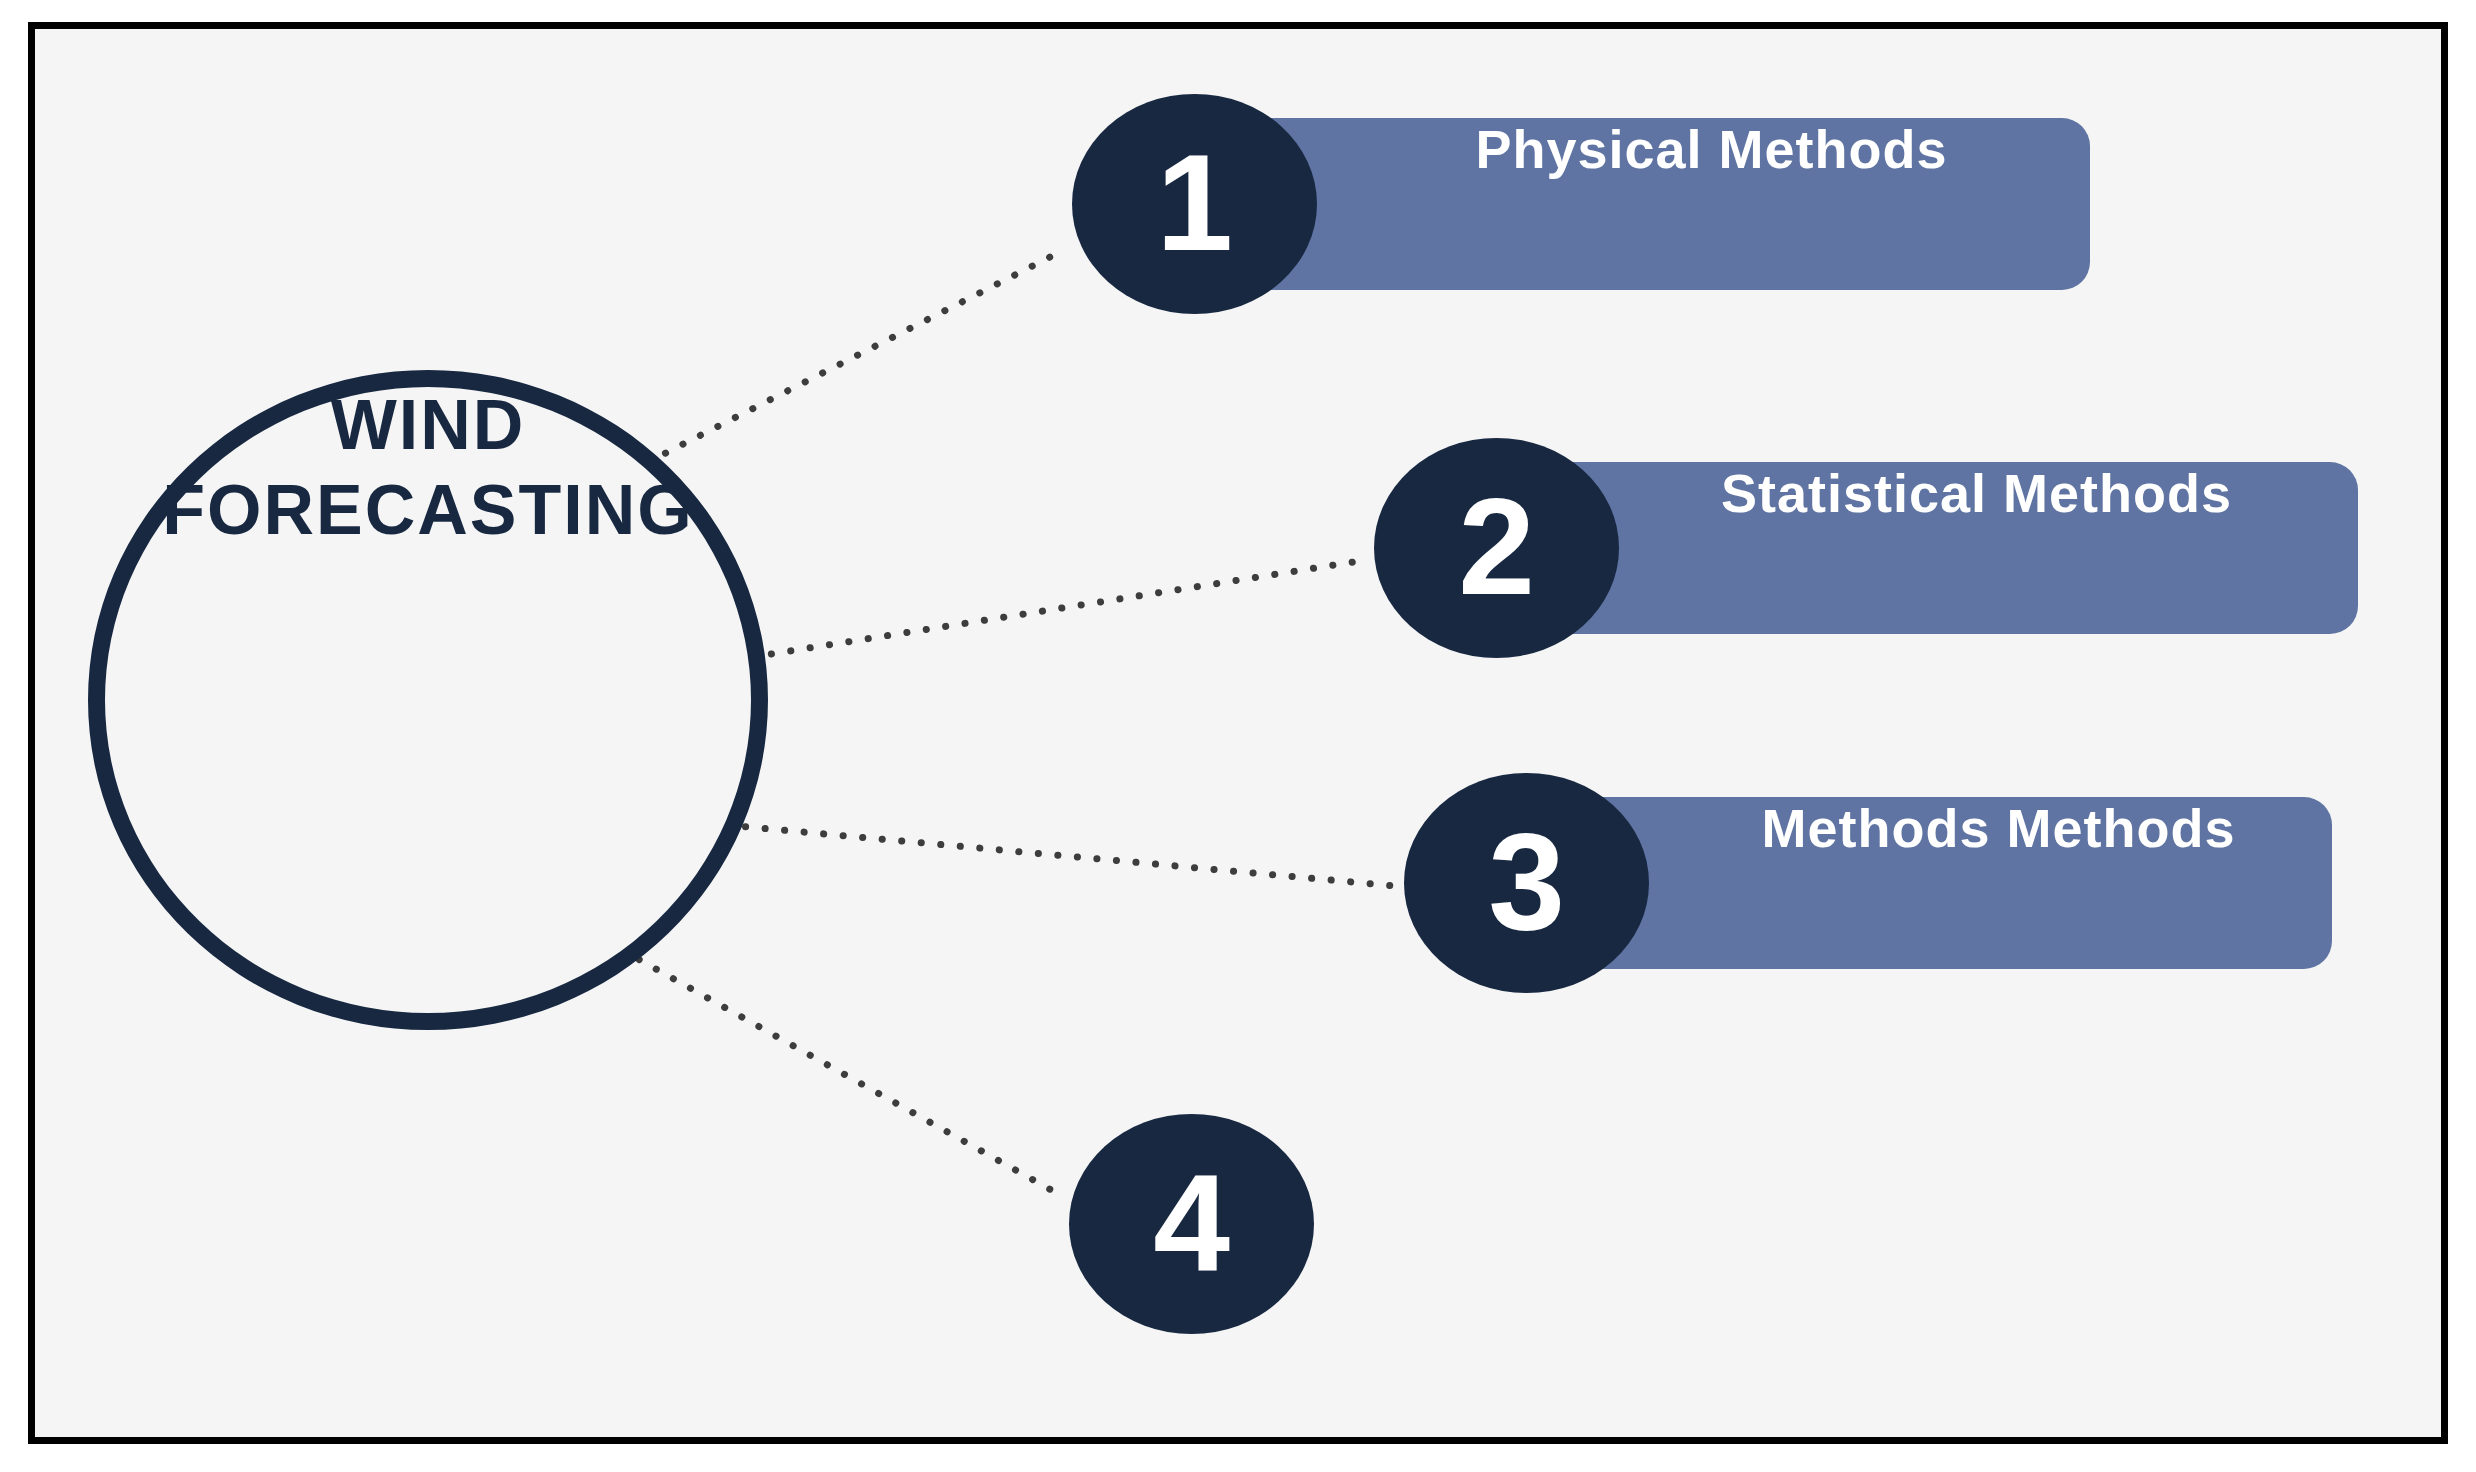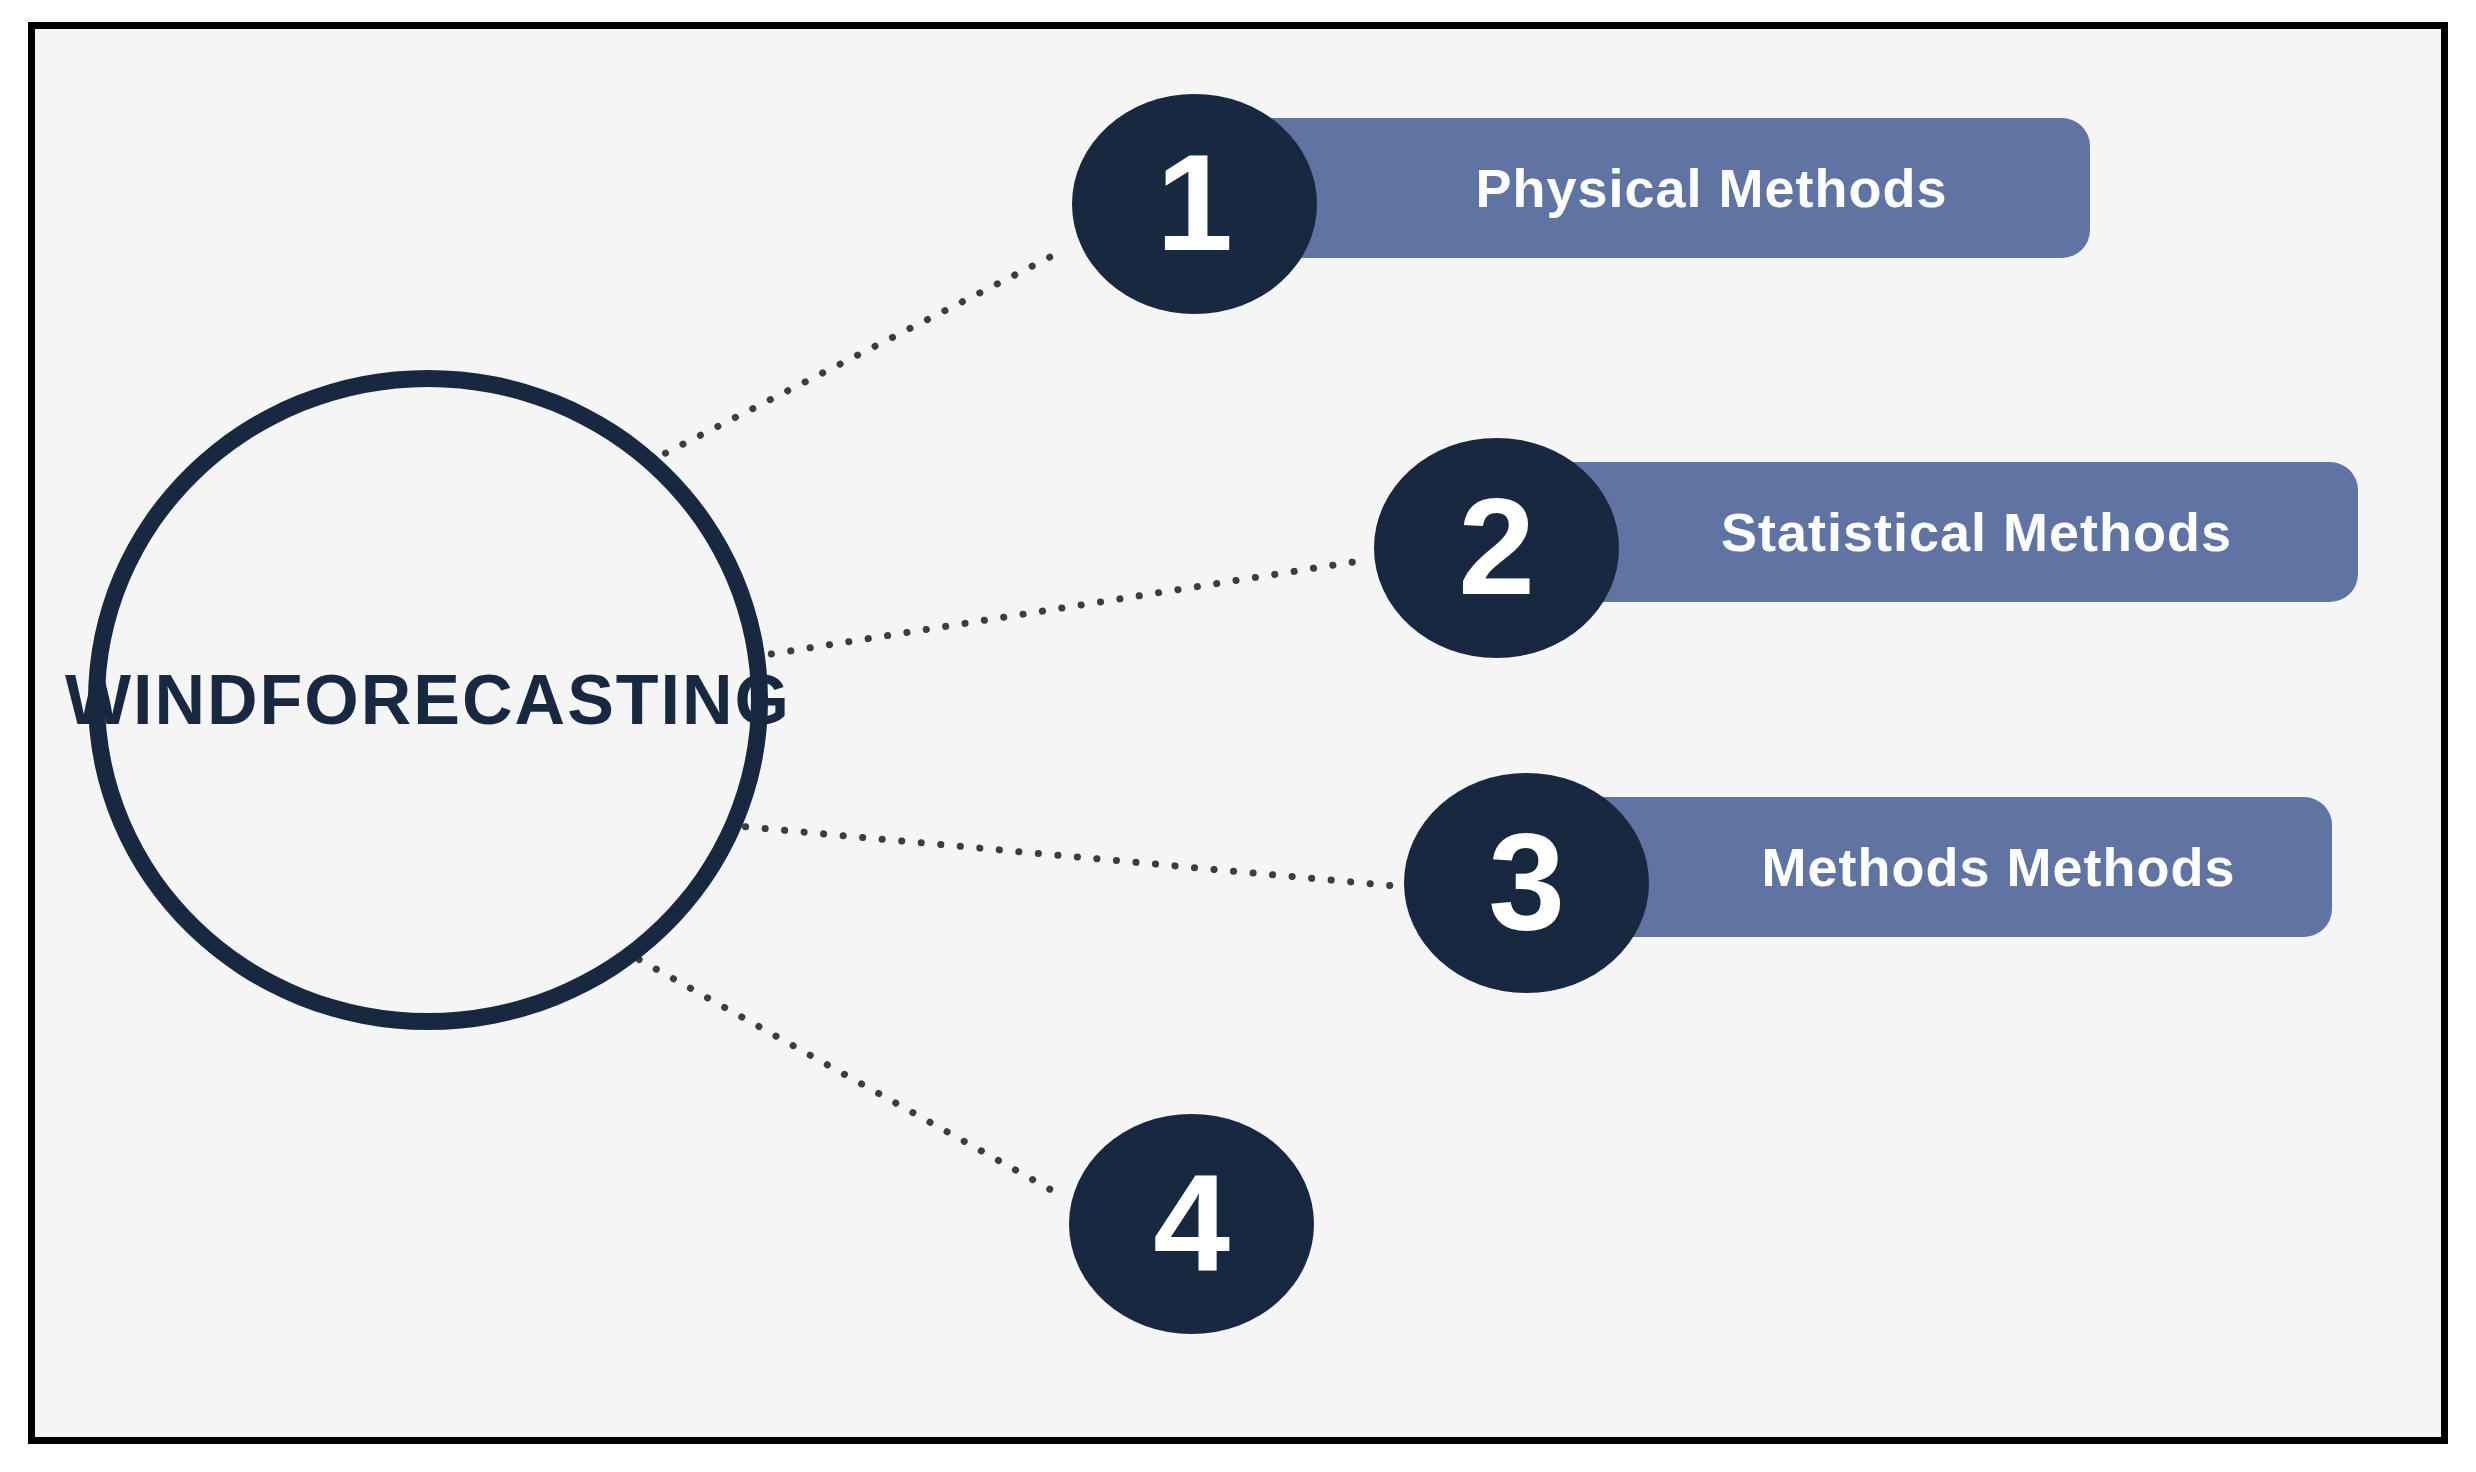--- a/index.html
+++ b/index.html
@@ -11,30 +11,30 @@
     --light:#ffffff;
   }
   html,body{margin:0;padding:0;width:2476px;height:1472px;background:#ffffff;
     font-family:"Liberation Sans", sans-serif;}
   .stage{position:absolute;left:0;top:0;width:2476px;height:1472px;}
   .panel{position:absolute;left:28px;top:22px;width:2406px;height:1408px;
     background:var(--bg);border:7px solid var(--frame);}
   .connectors{position:absolute;left:0;top:0;width:2476px;height:1472px;pointer-events:none;}
   .hub{position:absolute;left:88px;top:370px;width:680px;height:660px;
     border:17px solid var(--navy);border-radius:50%;background:var(--bg);
-    display:flex;flex-direction:row;align-items:center;justify-content:center;
-    box-sizing:border-box;}
+    display:flex;flex-direction:column;align-items:center;
+    box-sizing:border-box;gap:8px;}
   .hub-line{color:var(--navy);font-weight:bold;font-size:70px;line-height:77px;
     letter-spacing:2px;white-space:nowrap;}
   .node-oval{position:absolute;width:245px;height:220px;border-radius:50%;
     background:var(--navy);display:flex;align-items:center;justify-content:center;z-index:3;}
   .node-num{color:var(--light);font-weight:bold;font-size:138px;line-height:1;
     transform:translateY(-2px);}
-  .node-rect{position:absolute;height:140px;border-radius:28px;background:var(--slate);
-    display:flex;align-items:center;justify-content:center;z-index:2;
+  .node-rect{position:absolute;height:172px;border-radius:28px;background:var(--slate);
+    display:flex;align-items:flex-start;justify-content:center;z-index:2;
     padding-left:115px;box-sizing:border-box;}
   .node-label{color:var(--light);font-weight:bold;font-size:54px;letter-spacing:1px;
     white-space:nowrap;}
   
   .oval-1{left:1072px;top:94px;}
   .oval-2{left:1374px;top:438px;}
   .oval-3{left:1404px;top:773px;}
   .oval-4{left:1069px;top:1114px;}
   .rect-1{left:1218px;top:118px;width:872px;}
   .rect-2{left:1480px;top:462px;width:878px;}

